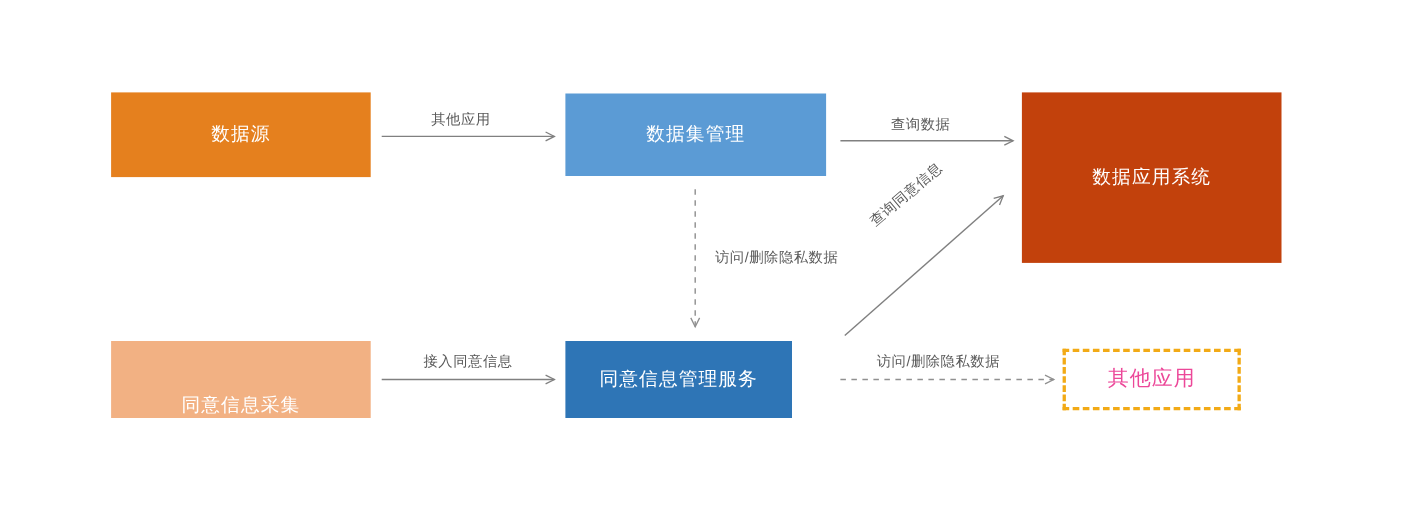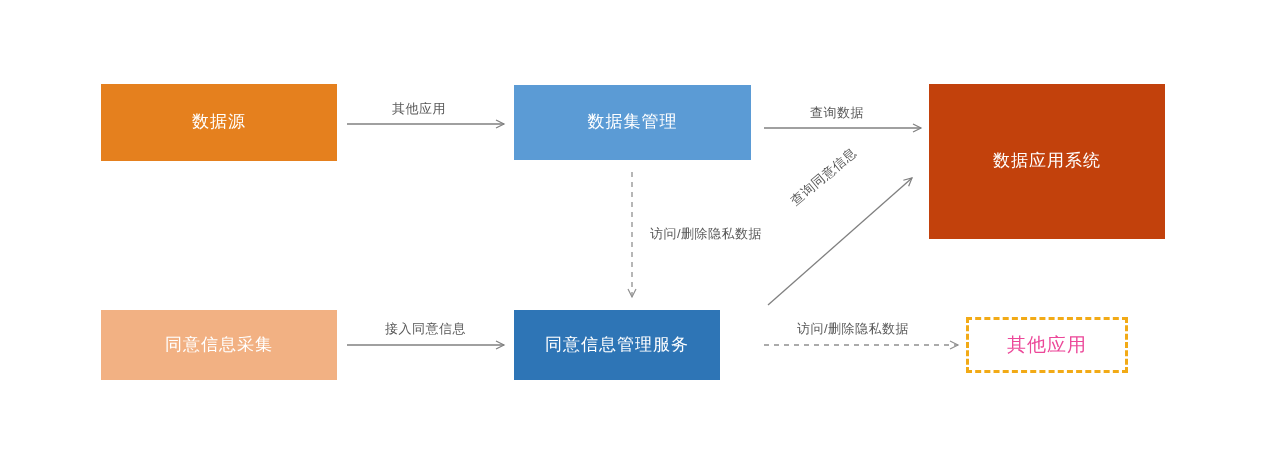--- a/index.html
+++ b/index.html
@@ -34,21 +34,21 @@
     line-height: 1.3;
     white-space: nowrap;
   }
   .node-light .node-label { color: #ffffff; }
   .node-dark-text .node-label { color: #595959; }
 
   
   #node-data-source      { left:101px; top:84px;  width:236px; height:77px;  background:#E5801E; }
   #node-dataset-mgmt     { left:514px; top:85px;  width:237px; height:75px;  background:#5B9BD5; }
   #node-data-app-system  { left:929px; top:84px;  width:236px; height:155px; background:#c2410c; }
-  #node-consent-collect  { left:101px; top:310px; width:236px; height:70px;  background:#F2B183; }
+  #node-consent-collect  { left:101px; top:310px; width:236px; height:70px;  background:#F2B183;align-items:flex-end; }
   #node-consent-service  { left:514px; top:310px; width:206px; height:70px;  background:#2E75B6; }
   #node-other-apps       { left:966px; top:317px; width:162px; height:56px;
                            background:#ffffff; border:3px dashed #F2AA16; }
   #node-other-apps .node-label { font-size: 19px; color:#ec4899; }
 
   
   .edge-label {
     position: absolute;
     font-size: 13px;
     color: #595959;

